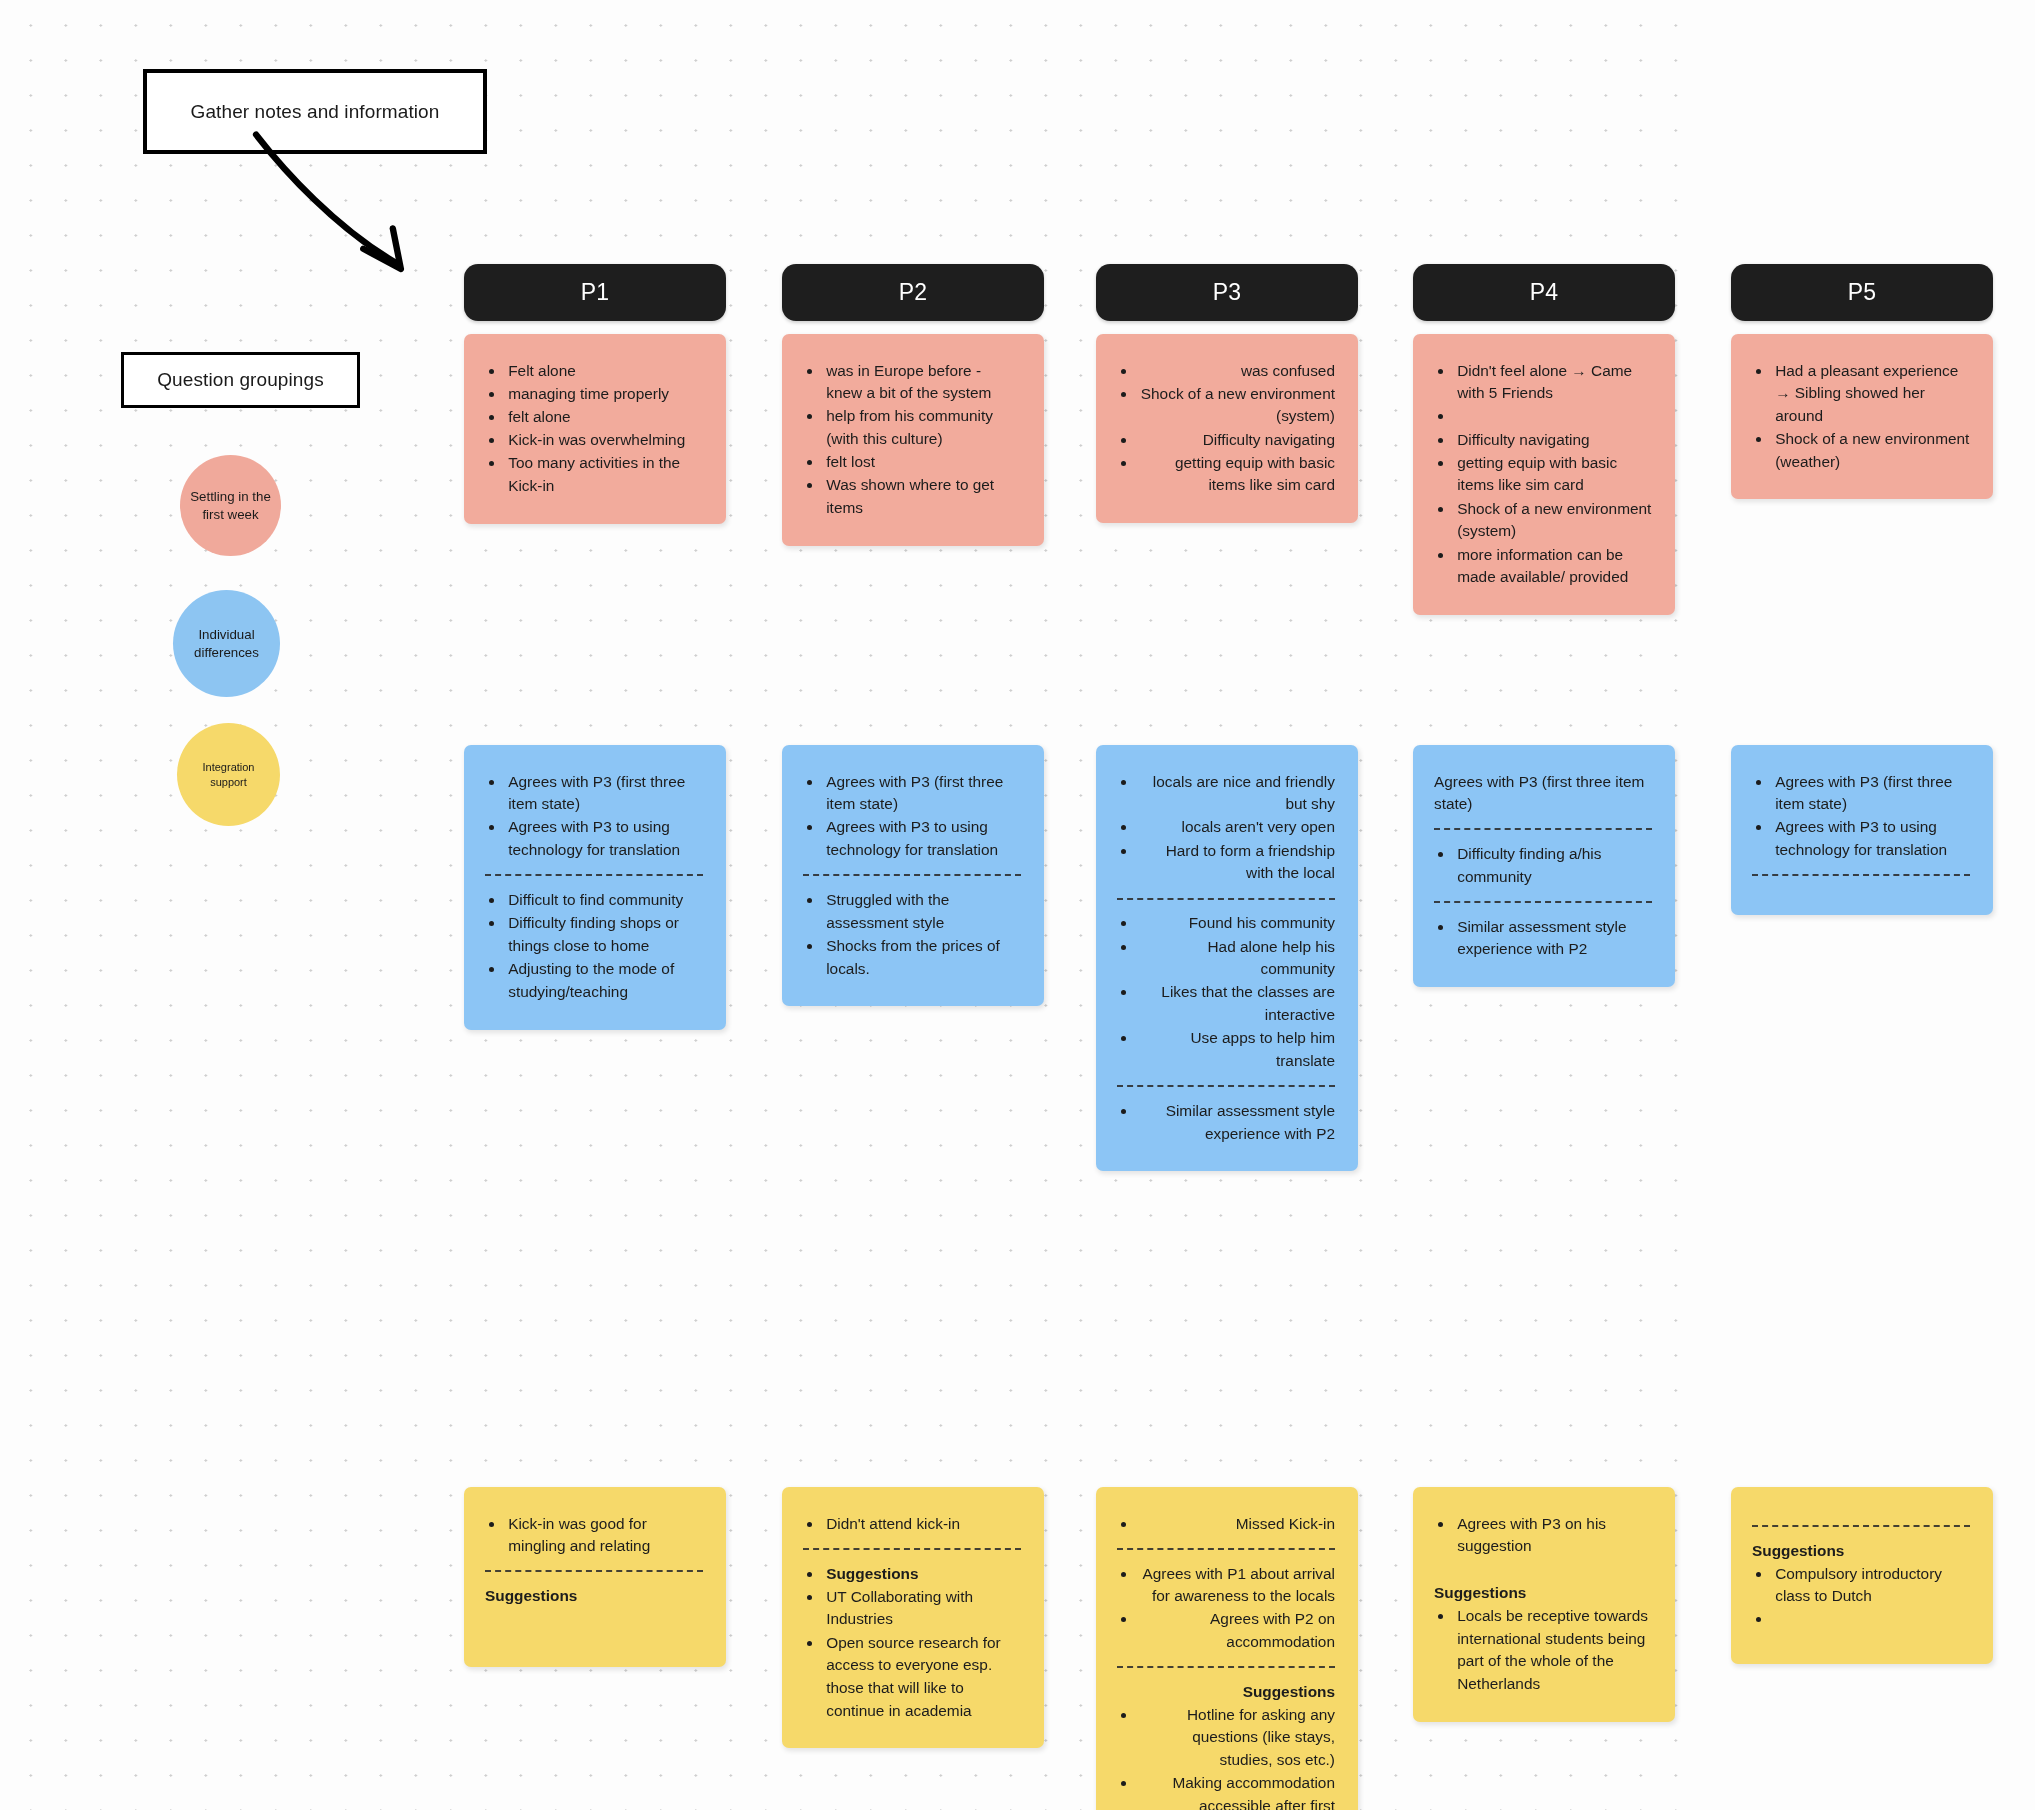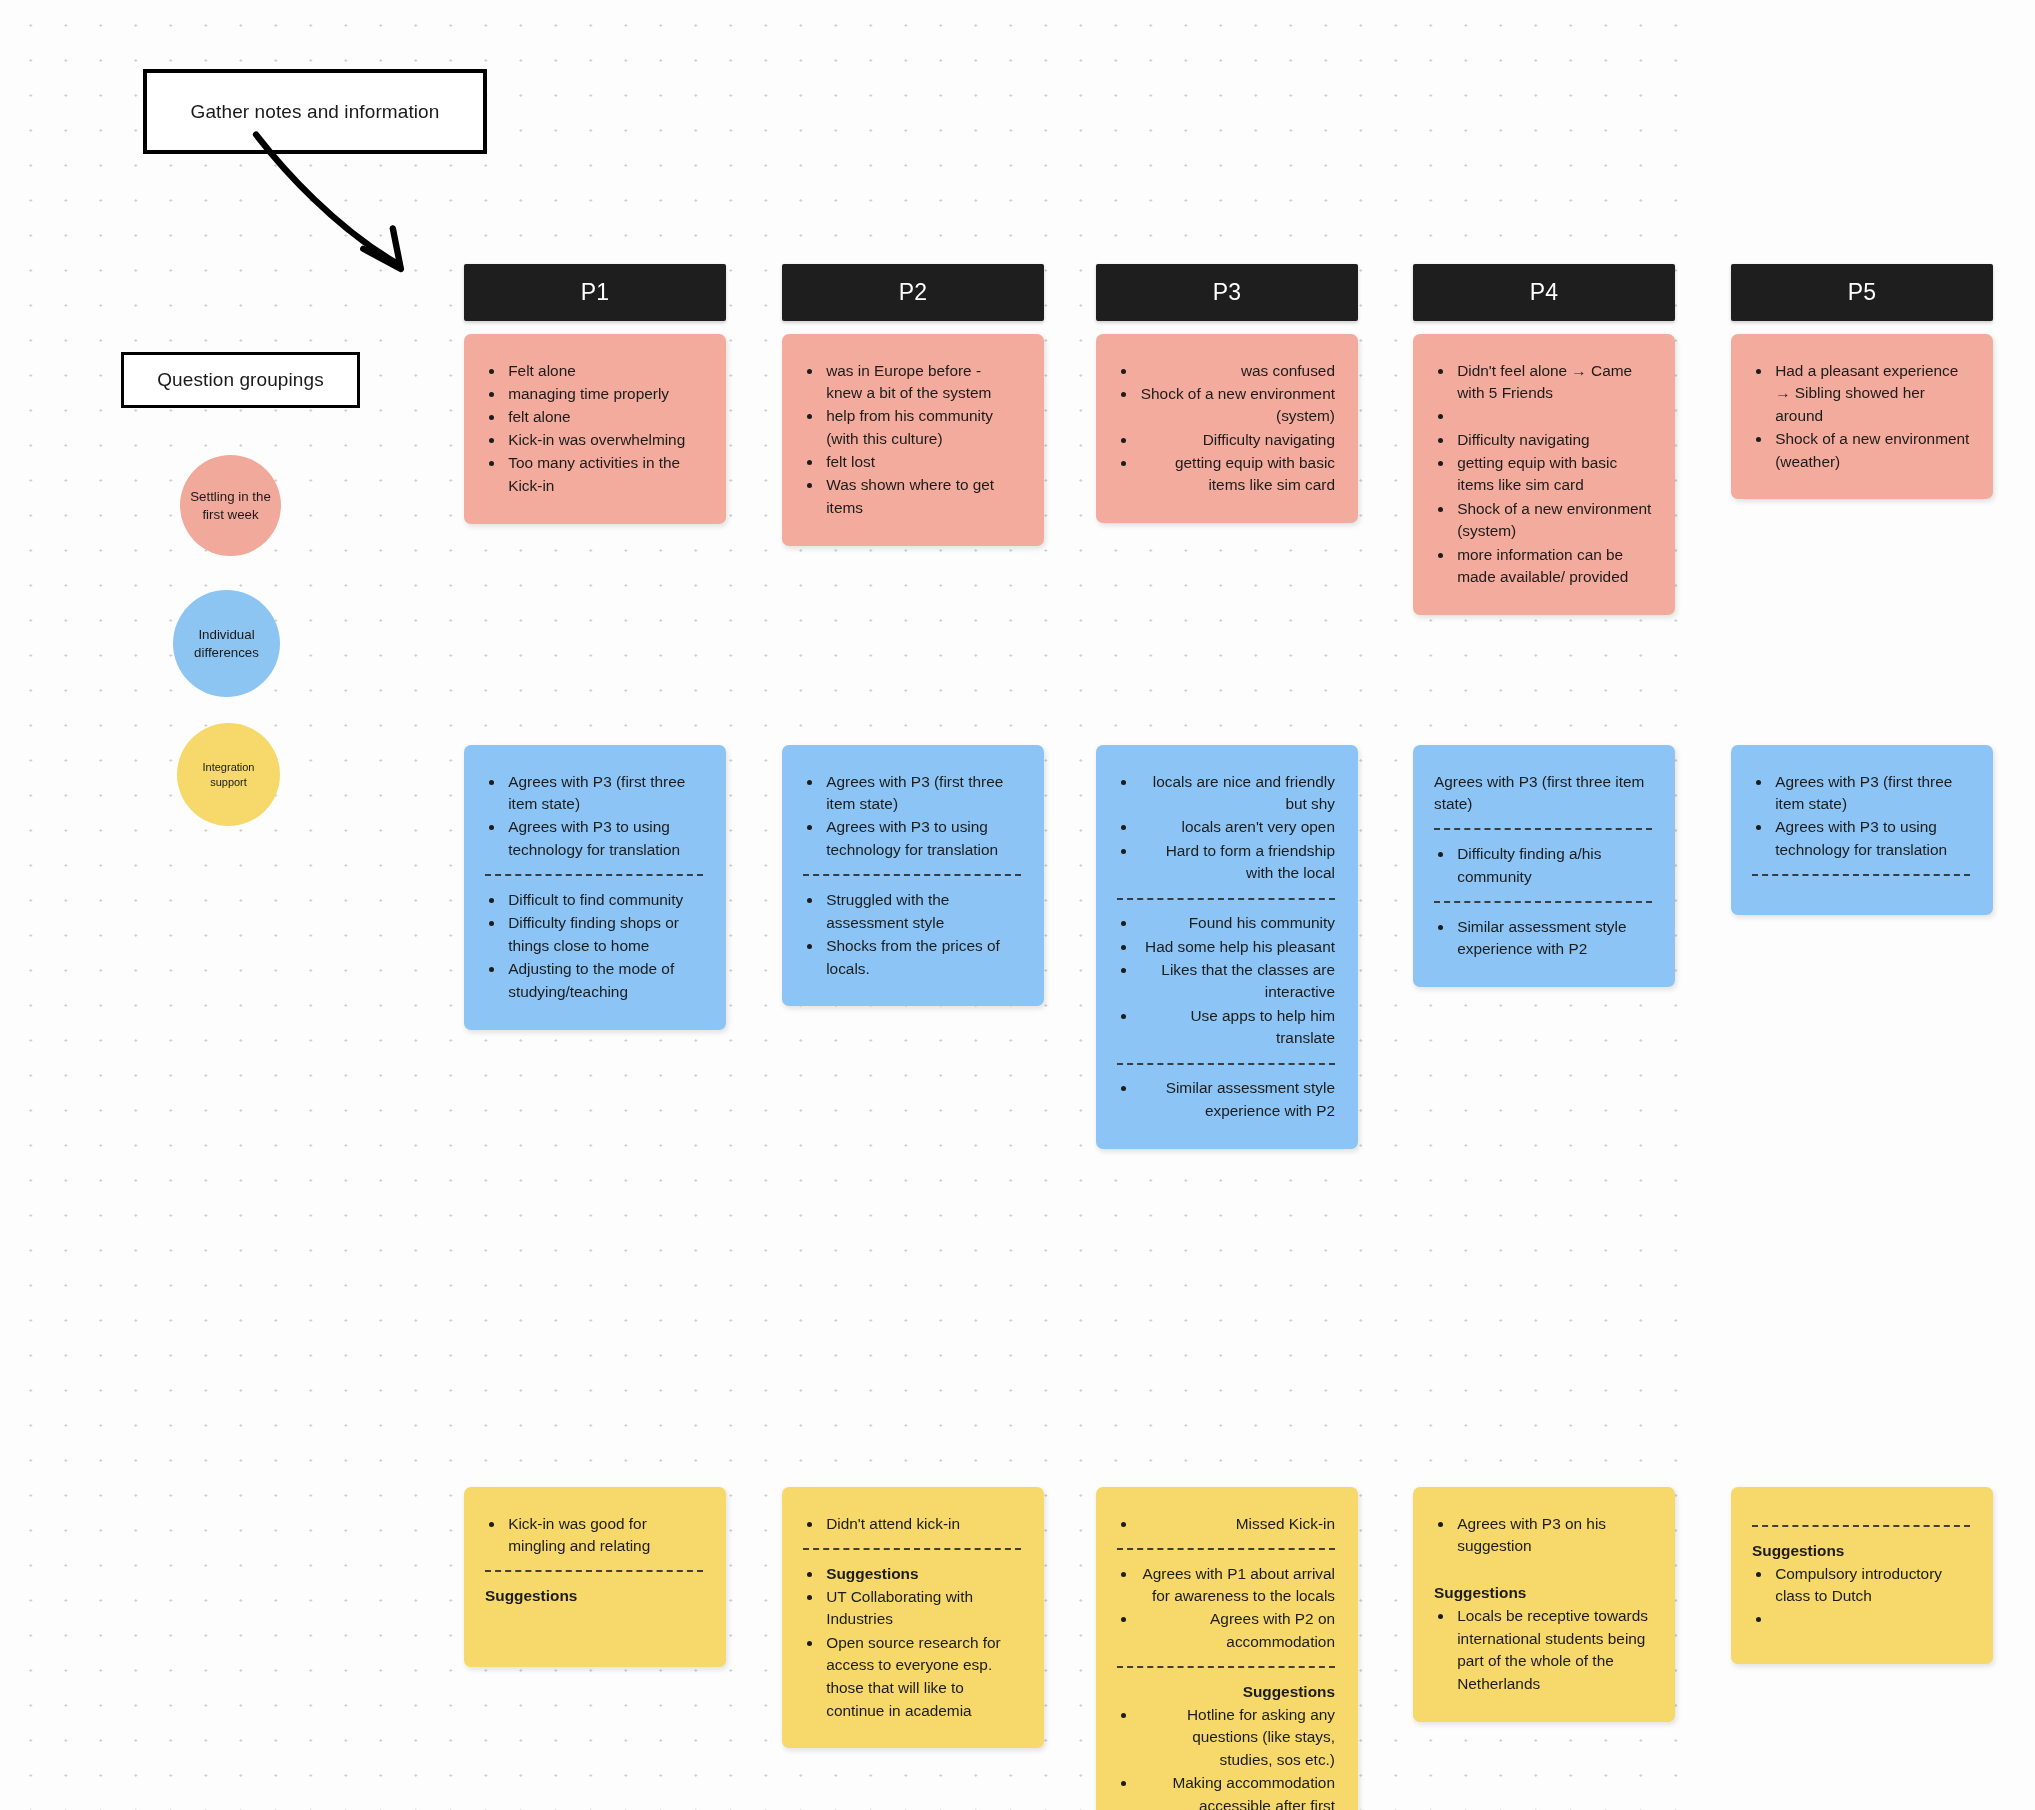--- a/index.html
+++ b/index.html
@@ -51,21 +51,21 @@
   #legend-0 { left: 180px; top: 455px;  width: 101px; height: 101px; background: #f0a99b; font-size: 13.3px; }
   #legend-1 { left: 173px; top: 590px; width: 107px; height: 107px; background: #8dc5f2; font-size: 13.3px; }
   #legend-2 { left: 177px; top: 723px; width: 103px; height: 103px; background: #f6d96a; font-size: 11px; }
 
   
   #columns { position: absolute; left: 464px; top: 264px; width: 1530px; }
   .column { position: absolute; top: 0; width: 262px; }
   .col-head {
     height: 57px;
     background: #1e1e1e;
-    border-radius: 2px;
+    border-radius: 14px;
     color: #ffffff;
     display: flex;
     align-items: center;
     justify-content: center;
     font-size: 23px;
     letter-spacing: 0.3px;
     box-shadow: 0 1.7px 3.5px rgba(0,0,0,.18);
   }
 
   .card {
@@ -207,21 +207,21 @@
         </div>
         <div class="card blue" style="top: 481px; min-height: 345px;">
           <ul>
             <li>locals are nice and friendly but shy</li>
             <li>locals aren't very open</li>
             <li>Hard to form a friendship with the local</li>
           </ul>
           <hr class="divider">
           <ul>
             <li>Found his community</li>
-            <li>Had some help his pleasant</li>
+            <li>Had alone help his community</li>
             <li>Likes that the classes are interactive</li>
             <li>Use apps to help him translate</li>
           </ul>
           <hr class="divider">
           <ul>
             <li>Similar assessment style experience with P2</li>
           </ul>
         </div>
         <div class="card yellow" style="top: 1223px; min-height: 356px;">
           <ul>

